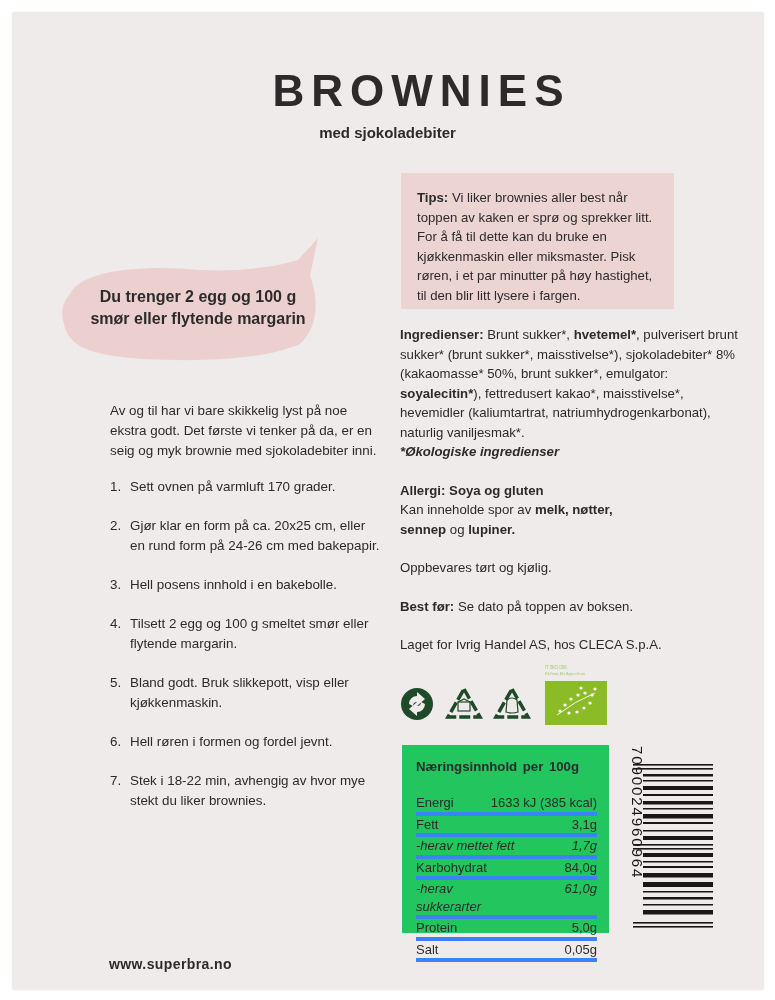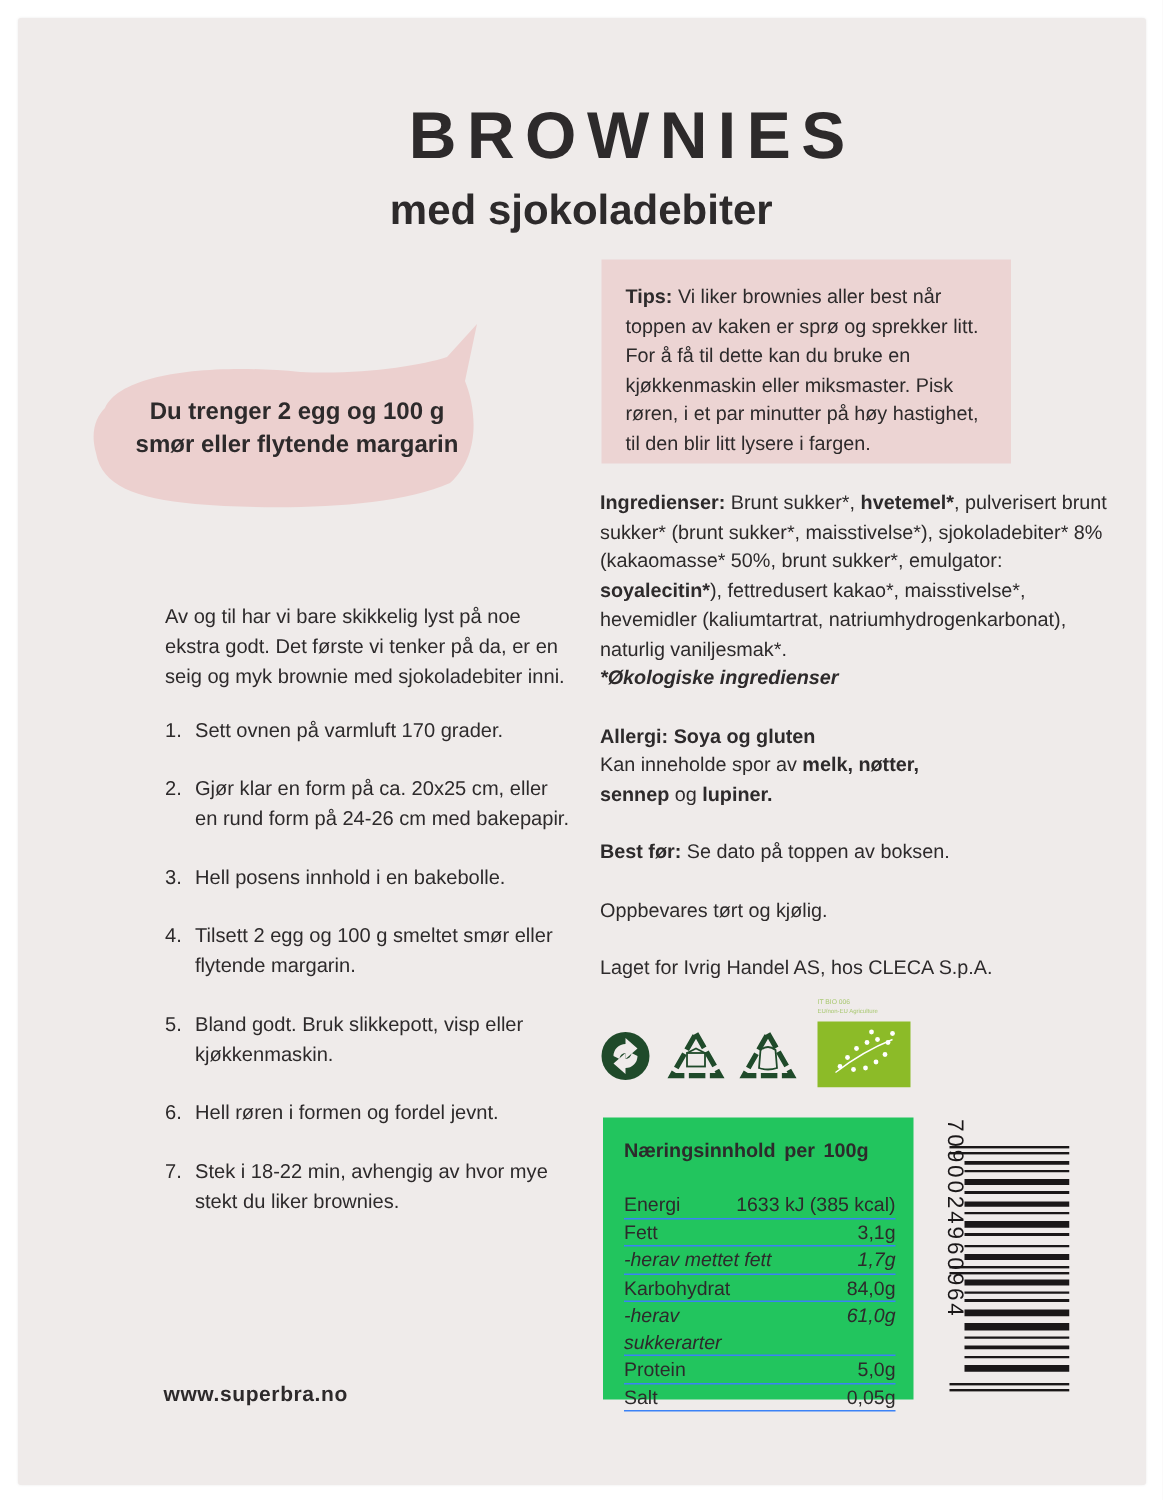--- a/index.html
+++ b/index.html
@@ -1,37 +1,37 @@
 <!DOCTYPE html>
 <html><head>
 <meta charset="utf-8">
 <style>
   html, body { margin:0; padding:0; background:#ffffff; }
   body { width:775px; height:1000px; position:relative; overflow:hidden; font-family:"Liberation Sans", sans-serif; color:#2a2526; }
   .box { position:absolute; left:12px; top:12px; width:752px; height:978px; background:#efebea; border-radius:2px; box-shadow:0 0 2px rgba(0,0,0,0.08); }
   .title { position:absolute; left:0; width:775px; top:66px; text-align:center; font-family:"Liberation Sans", sans-serif; font-weight:bold; font-size:44px; letter-spacing:7px; color:#2d2a2b;padding-left:34px; }
-  .subtitle { position:absolute; left:0; width:775px; top:124px; text-align:center; font-weight:bold; font-size:28px; color:#2d2a2b; }
-  .bubble { position:absolute; left:60px; top:214px; width:260px; height:128px; }
+  .subtitle { position:absolute; left:0; width:775px; top:124px; text-align:center; font-weight:bold; font-size:15px; color:#2d2a2b; }
+  .bubble { position:absolute; left:60px; top:236px; width:260px; height:128px; }
   .bubble svg { position:absolute; left:0; top:0; }
   .bubble-text { position:absolute; left:18px; top:50px; width:240px; text-align:center; font-weight:bold; font-size:16px; line-height:22px; color:#2d2a2b; }
   .left-col { position:absolute; left:110px; top:401px; width:270px; font-size:13.4px; line-height:20px; color:#2d2a2b; }
   .left-col p { margin:0; }
   .steps-title { margin-top:21px !important; }
   .steps { list-style:none; margin:16px 0 0 0; padding:0; }
   .steps li { display:flex; margin-bottom:19px; }
   .steps .num { width:20px; flex:0 0 20px; }
-  .website { position:absolute; left:109px; top:921px; font-weight:bold; font-size:14px; letter-spacing:0.4px; color:#2d2a2b; }
+  .website { position:absolute; left:109px; top:956px; font-weight:bold; font-size:14px; letter-spacing:0.4px; color:#2d2a2b; }
   .tips { position:absolute; left:401px; top:173px; width:273px; height:136px; background:#ecd4d3; box-sizing:border-box; padding:15px 10px 0 16px; font-size:13.2px; line-height:19.5px; color:#2d2a2b; }
   .right-col { position:absolute; left:400px; top:325px; width:340px; font-size:13.2px; line-height:19.5px; color:#2d2a2b; }
   .right-col p { margin:0 0 19px 0; }
   b { font-weight:bold; }
   .icons { position:absolute; left:400px; top:660px; width:215px; height:65px; }
   .nutrition { position:absolute; left:402px; top:745px; width:207px; height:188px; background:#22c55e; box-sizing:border-box; padding:14px 12px 0 14px; color:#2d2a2b; }
   .nut-title { font-weight:bold; font-size:13.2px; margin-bottom:20px; word-spacing:2px; }
-  .nut-row { display:flex; justify-content:space-between; font-size:13px; line-height:17.5px; border-bottom:1px solid #3b82f6; text-decoration:none; }
+  .nut-row { display:flex; justify-content:space-between; font-size:13px; line-height:17.5px; border-bottom:4px solid #3b82f6; text-decoration:none; }
   .nut-row.italic { font-style:italic;gap:43px; }
   .barcode { position:absolute; left:618px; top:742px; width:95px; height:192px; }
 </style>
 </head>
 <body>
 
 <div class="box"></div>
 
 <div class="title">BROWNIES</div>
 <div class="subtitle">med sjokoladebiter</div>
@@ -89,22 +89,22 @@
 <div class="right-col">
   <p>
     <b>Ingredienser:</b><span> Brunt sukker*, </span><b>hvetemel*</b><span>, pulverisert brunt sukker* (brunt sukker*, maisstivelse*), sjokoladebiter* 8% (kakaomasse* 50%, brunt sukker*, emulgator: </span><b>soyalecitin*</b><span>), fettredusert kakao*, maisstivelse*, hevemidler (kaliumtartrat, natriumhydrogenkarbonat), naturlig vaniljesmak*.</span><br>
     <b><i>*Økologiske ingredienser</i></b>
   </p>
   <p>
     <b>Allergi: Soya og gluten</b><br>
     <span>Kan inneholde spor av </span><b>melk, nøtter,</b><br>
     <b>sennep</b><span> og </span><b>lupiner.</b>
   </p>
+  <p>Oppbevares tørt og kjølig.</p>
   <p><b>Best før:</b><span> Se dato på toppen av boksen.</span></p>
-  <p>Oppbevares tørt og kjølig.</p>
   <p>Laget for Ivrig Handel AS, hos CLECA S.p.A.</p>
 </div>
 
 <div class="icons">
   <svg width="215" height="65" viewBox="0 0 215 65">
     <g>
       <circle cx="17" cy="44" r="16" fill="#1f4a2a"></circle>
       <path d="M9 44 a8 8 0 0 1 8 -8 l0 -4 l8 7 l-8 7 l0 -4 a4 4 0 0 0 -4 4 Z" fill="#efebea"></path>
       <path d="M25 44 a8 8 0 0 1 -8 8 l0 4 l-8 -7 l8 -7 l0 4 a4 4 0 0 0 4 -4 Z" fill="#efebea"></path>
     </g>

